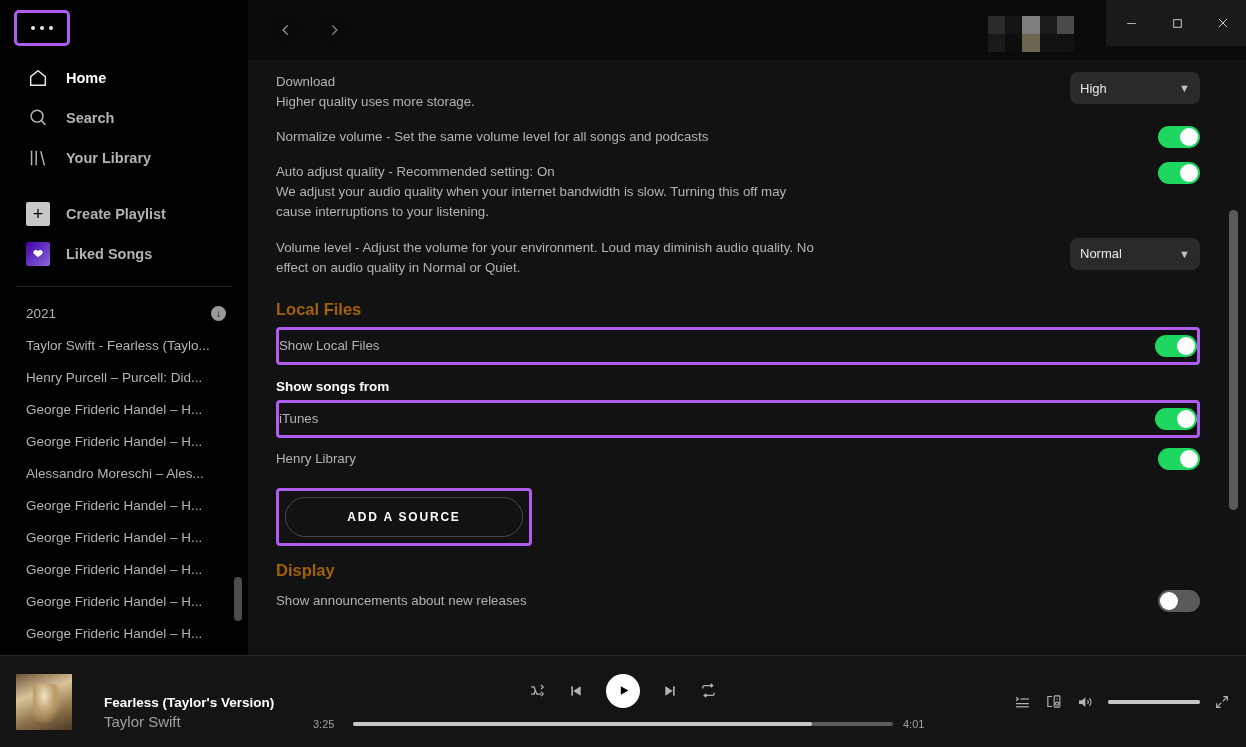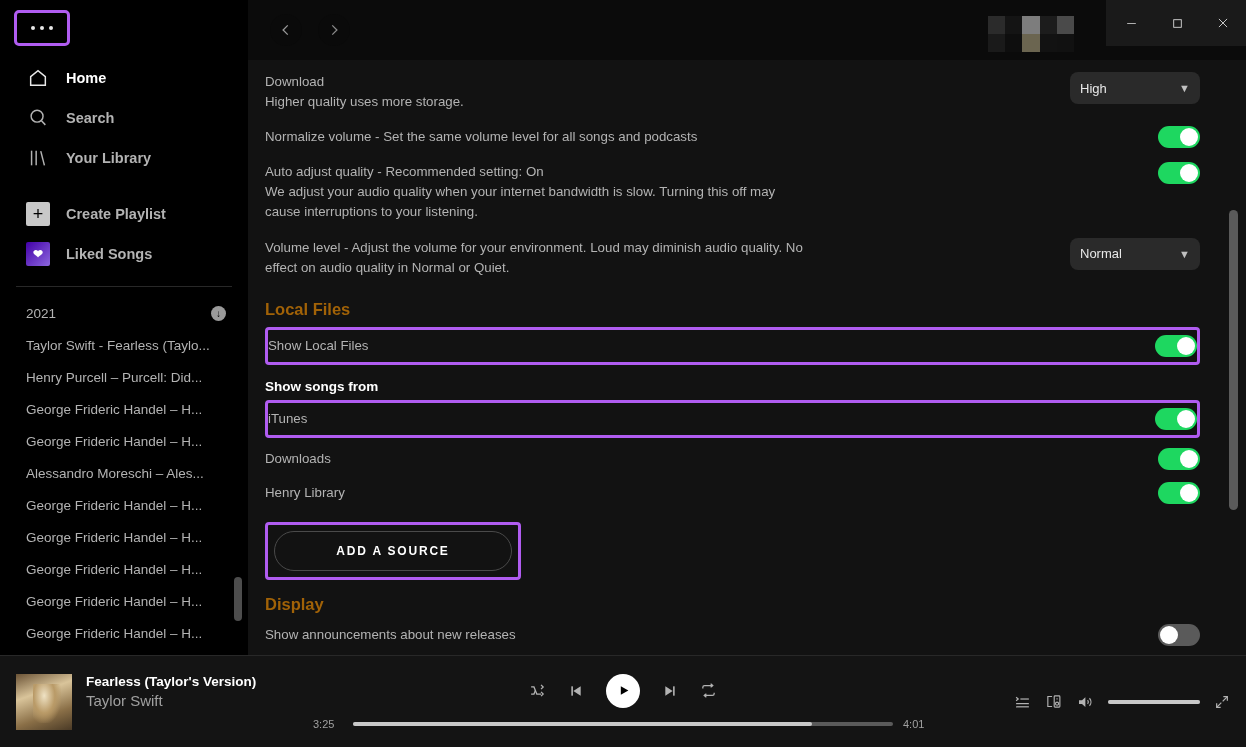--- a/index.html
+++ b/index.html
@@ -143,21 +143,21 @@
   .wc {
     width: 46px; height: 46px;
     display: flex; align-items: center; justify-content: center;
     color: #e0e0e0;
   }
 
   .content {
     flex: 1;
     min-height: 0;
     overflow: hidden;
-    padding: 4px 0 0 1px;
+    padding: 4px 0 0 12px;
     position: relative;
   }
   .inner { padding: 0 46px 0 16px; }
 
   .setting-row {
     display: flex; align-items: flex-start; justify-content: space-between;
     gap: 20px;
     padding: 8px 0;
     min-height: 34px;
   }
@@ -243,21 +243,21 @@
   
   .player {
     height: 92px;
     background: #141414;
     border-top: 1px solid #282828;
     display: flex; align-items: center;
     padding: 0 16px;
     flex-shrink: 0;
     position: relative;
   }
-  .now { display: flex; align-items: flex-start; gap: 14px; width: 300px; }
+  .now { display: flex; align-items: flex-end; gap: 32px; width: 300px; }
   .art {
     width: 56px; height: 56px;
     background: linear-gradient(160deg, #6b5336 0%, #d9c49a 35%, #8a6f47 70%, #4a3a26 100%);
     flex-shrink: 0;
     position: relative;
     overflow: hidden;
   }
   .art::after {
     content: "";
     position: absolute; left: 30%; top: 18%;
@@ -508,26 +508,20 @@
 
           <div class="sub-head">Show songs from</div>
 
           <div class="setting-row compact hl hl-row">
             <div class="s-title">iTunes</div>
             <div class="toggle on">
                 <span class="knob"></span>
               </div>
           </div>
 
-          <div class="setting-row compact">
-            <div class="s-title">Downloads</div>
-            <div class="toggle on">
-                <span class="knob"></span>
-              </div>
-          </div>
 
           <div class="setting-row compact">
             <div class="s-title">Henry Library</div>
             <div class="toggle on">
                 <span class="knob"></span>
               </div>
           </div>
 
           <div class="add-source-wrap hl">
             <div class="add-source">ADD A SOURCE</div>

